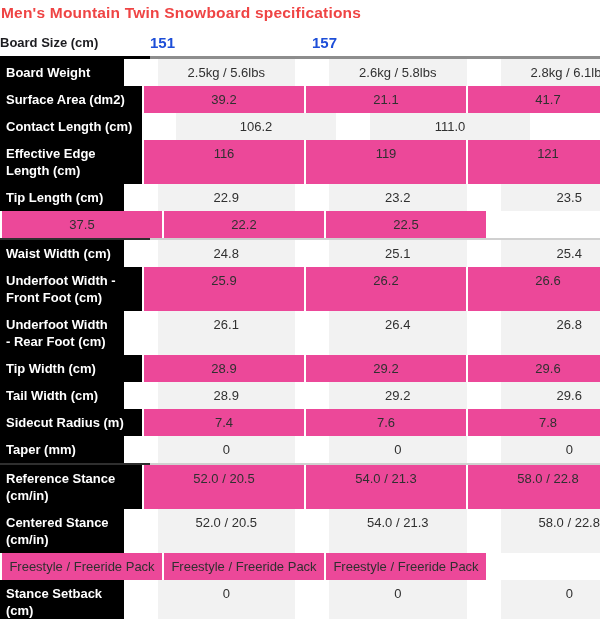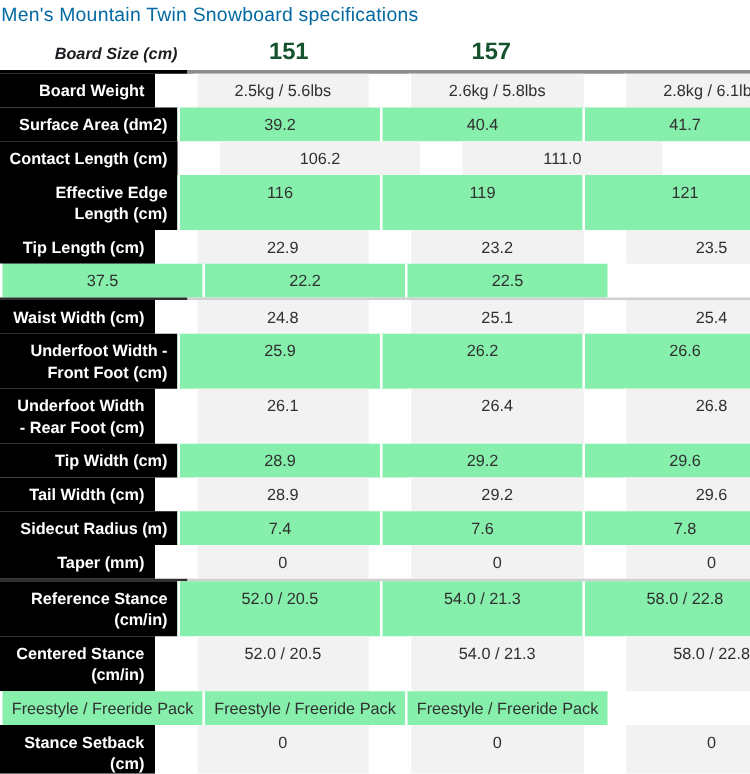--- a/index.html
+++ b/index.html
@@ -8,54 +8,54 @@
     width:600px;height:619px;
     overflow:hidden;
     background:#ffffff;
     font-family:"Liberation Sans", sans-serif;
   }
   .title{
     margin:4px 0 6px 0;
     padding-left:1px;
     font-size:15.5px;
     line-height:18px;
-    font-weight:400;
+    font-weight:700;
     letter-spacing:.2px;
-    color:#0369a1;
+    color:#ef4444;
   }
   .spec-table{width:638px;}
   
   .head-row{display:flex;align-items:center;height:28px;}
   .head-label{
     width:150px;box-sizing:border-box;
-    text-align:right;padding-right:8px;
-    font-size:13px;font-weight:700;color:#1d1d21;font-style:italic;
+    text-align:left;padding-right:8px;
+    font-size:13px;font-weight:700;color:#1d1d21;
   }
   .head-size{
     width:162px;box-sizing:border-box;
-    text-align:center;
-    font-size:19px;font-weight:700;color:#14532d;
+    text-align:left;
+    font-size:15px;font-weight:700;color:#1d4ed8;
   }
   
   .top-border{display:flex;height:3px;}
   .top-border .tb-label{width:150px;background:#000000;}
   .top-border .tb-data{width:488px;background:#8d8d8d;}
   
   .row{display:flex;align-items:stretch;}
   .cell-label{
     width:142px;box-sizing:border-box;
     background:#000000;color:#ffffff;
     font-size:13px;font-weight:700;line-height:17px;
-    text-align:right;
+    text-align:left;
     padding:5px 8px 5px 6px;
   }
   .cell-val{
     width:162px;box-sizing:border-box;
     border-left:2px solid #ffffff;
-    background:#86efac;
+    background:#ec4899;
     text-align:center;
     font-size:13px;line-height:17px;color:#303030;
     padding:5px 2px;
     white-space:nowrap;
   }
   .row.alt .cell-val{background:#f2f2f2;margin-left:32px;}
   
   .group-sep{display:flex;height:2px;}
   .group-sep .sep-label{width:150px;background:#2f2f2f;}
   .group-sep .sep-data{width:488px;background:#d0d0d0;}
@@ -83,21 +83,21 @@
 
     <div class="row alt">
           <div class="cell-label">Board Weight</div>
           <div class="cell-val">2.5kg / 5.6lbs</div>
           <div class="cell-val">2.6kg / 5.8lbs</div>
           <div class="cell-val">2.8kg / 6.1lbs</div>
         </div>
         <div class="row">
           <div class="cell-label">Surface Area (dm2)</div>
           <div class="cell-val">39.2</div>
-          <div class="cell-val">40.4</div>
+          <div class="cell-val">21.1</div>
           <div class="cell-val">41.7</div>
         </div>
         <div class="row alt">
           <div class="cell-label">Contact Length (cm)</div>
           <div class="cell-val">106.2</div>
           <div class="cell-val">111.0</div>
         </div>
         <div class="row">
           <div class="cell-label">Effective Edge Length (cm)</div>
           <div class="cell-val">116</div>

